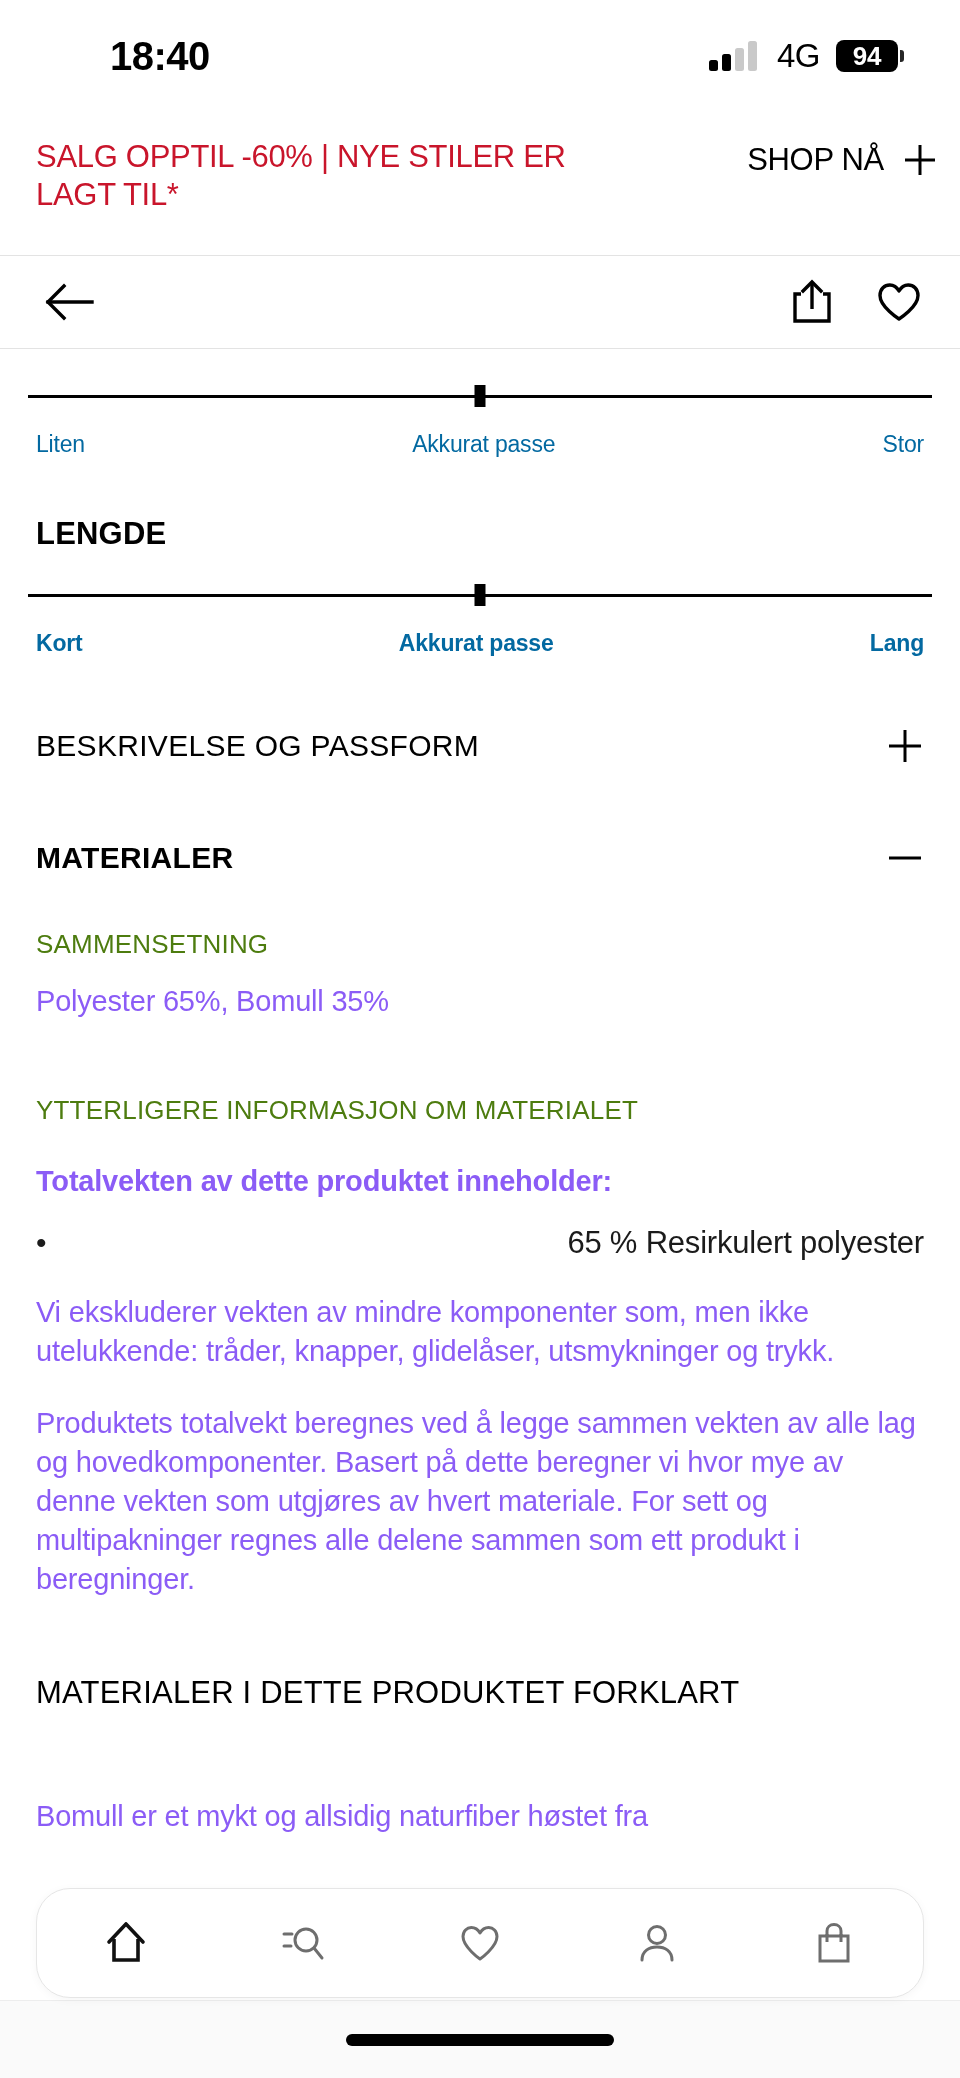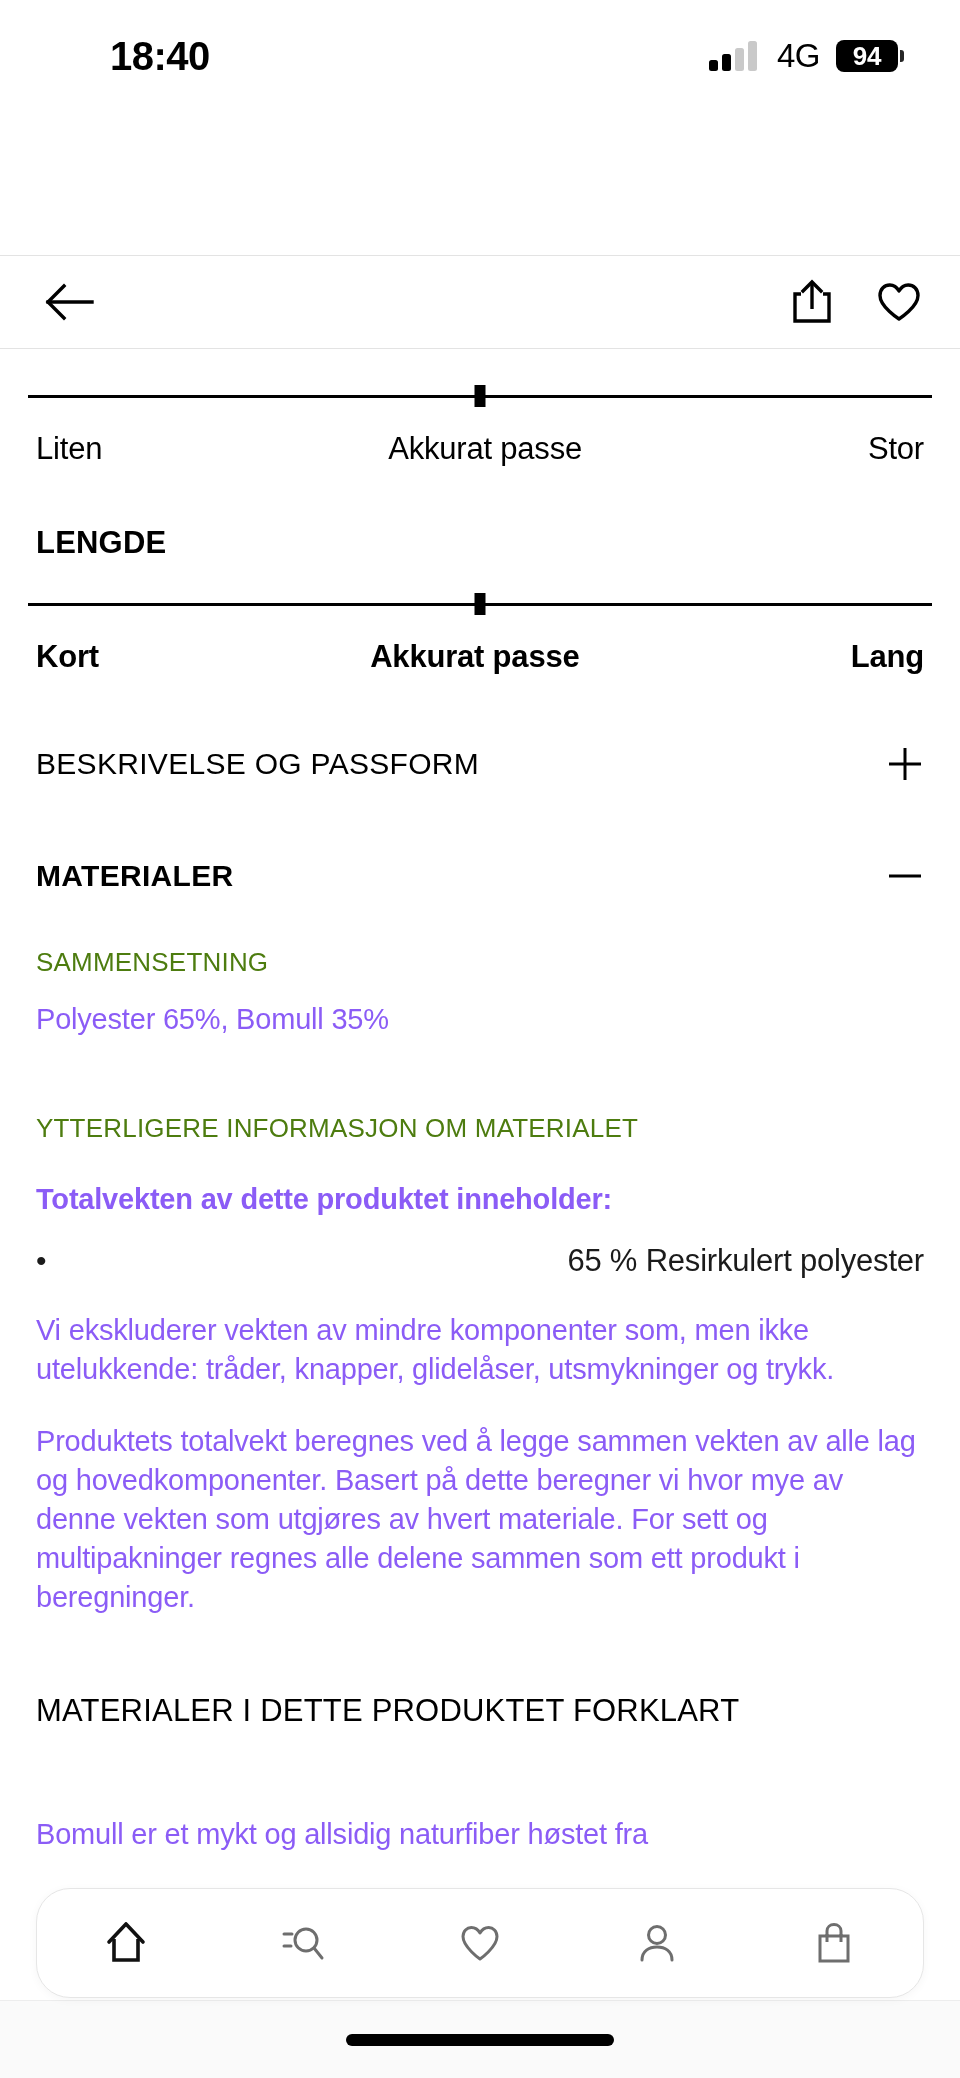--- a/index.html
+++ b/index.html
@@ -156,22 +156,22 @@
     top: 2px;
     width: 11px; height: 22px;
     background: #000;
     transform: translateX(-50%);
   }
   .slider-labels {
     display: flex;
     justify-content: space-between;
     align-items: baseline;
     margin-top: 22px;
-    font-size: 31px;
-    color: #000000;
+    font-size: 23px;
+    color: #0369a1;
     letter-spacing: -0.2px;
   }
   .slider-labels .mid { flex: 0 0 auto; }
 
   .accordion {
     display: flex;
     align-items: center;
     justify-content: space-between;
   }
   .accordion-label {
@@ -262,20 +262,30 @@
       <div class="net-label">4G</div>
       <div class="battery-wrap">
         <div class="battery">
             <span>94</span>
           </div>
         <div class="battery-tip"></div>
       </div>
     </div>
   </div>
 
+  <div class="promo">
+    <div class="promo-text">SALG OPPTIL -60% | NYE STILER ER LAGT TIL*</div>
+    <div class="promo-cta">
+      <span class="promo-cta-label">SHOP NÅ</span>
+      <svg class="plus-sm" viewBox="0 0 36 36">
+        <line x1="18" y1="3" x2="18" y2="33" stroke="#000" stroke-width="3"></line>
+        <line x1="3" y1="18" x2="33" y2="18" stroke="#000" stroke-width="3"></line>
+      </svg>
+    </div>
+  </div>
 
   <div class="navrow">
     <div class="icon-btn">
       <svg width="52" height="42" viewBox="0 0 52 42">
         <line x1="4" y1="21" x2="48" y2="21" stroke="#000" stroke-width="3.4" stroke-linecap="square"></line>
         <polyline points="20,5 4,21 20,37" fill="none" stroke="#000" stroke-width="3.4" stroke-linecap="square" stroke-linejoin="miter"></polyline>
       </svg>
     </div>
     <div class="nav-actions">
       <div class="icon-btn">

